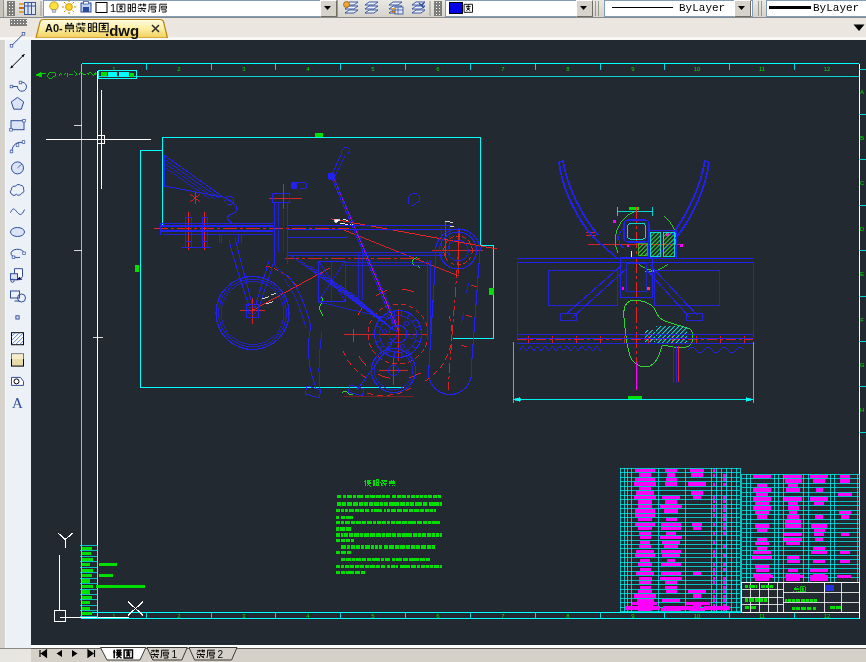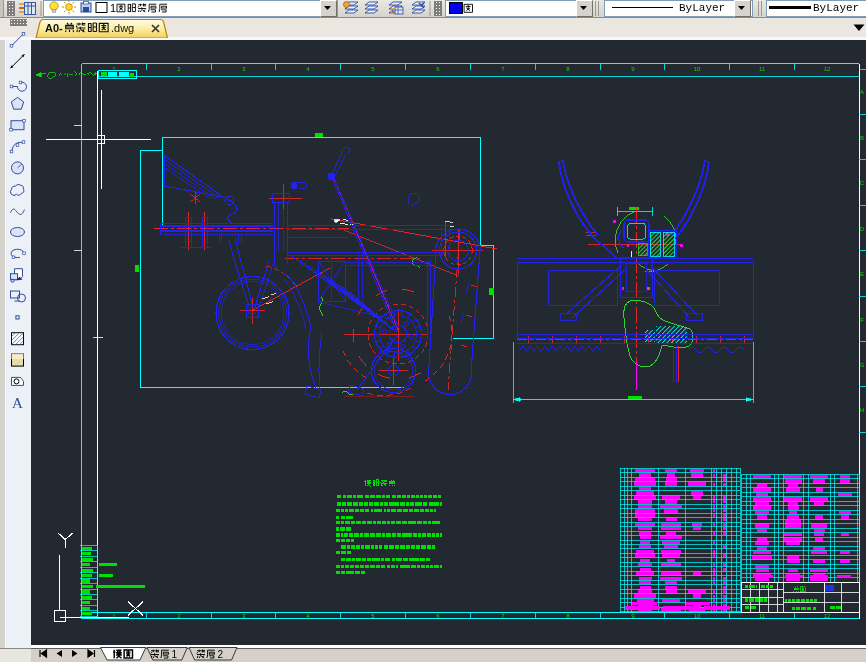--- a/index.html
+++ b/index.html
@@ -128,21 +128,21 @@
       </defs>
       <path d="M6,20 L10,4 Q10.8,1.5 13.5,1.5 L130,1.5 Q133,1.5 133.6,4 L137.5,20 Z" fill="url(#tg)" stroke="#b8860b" stroke-width="1.2"></path>
     </svg>
     <div class="abs" style="left:45px;top:22px;font-size:11px;font-weight:bold;color:#111">A0-</div>
     <svg class="abs" style="left:64px;top:22px" width="50" height="12" xmlns="http://www.w3.org/2000/svg">
       <path d="M3.0,1.0L4.5,2.5 M8.0,1.0L6.5,2.5 M1.7,3.3h7.6v3.4h-7.6Z M1.7,5.0L9.3,5.0 M2.0,8.3L1.5,10.0 M5.5,7.7L5.5,10.0 M9.0,8.3L9.7,10.0" stroke="#111" stroke-width="1.15" fill="none" opacity="1.0"></path>
       <path d="M14.9,0.7L14.9,3.5 M12.4,2.0L17.4,2.0 M13.1,3.5L12.1,5.0 M18.4,0.5L18.4,3.5 M17.9,1.5L21.4,1.5 M17.9,3.0L21.4,3.0 M12.4,6.0L21.4,6.0 M16.4,4.7L16.4,7.5 M13.4,7.5L12.9,10.0 M15.9,8.0L14.9,10.0 M16.9,7.5L20.4,10.0 M20.4,7.5L17.9,9.0" stroke="#111" stroke-width="1.15" fill="none" opacity="1.0"></path>
       <path d="M24.1,1.5L27.5,1.5 M24.5,1.5L24.5,9.5 M27.1,1.5L27.1,9.5 M24.5,5.5L27.1,5.5 M24.1,9.5L27.5,9.5 M29.1,1.0L29.1,9.5 M32.5,1.0L32.5,9.5 M29.1,1.0L32.5,1.0 M29.1,9.5L32.5,9.5 M29.1,5.0L32.5,5.0" stroke="#111" stroke-width="1.15" fill="none" opacity="1.0"></path>
       <path d="M35.3,1.3h8.8v8.4h-8.8Z M37.2,3.5L42.2,3.5 M39.7,2.0L39.7,6.5 M37.7,5.0L41.7,8.0 M41.7,5.0L37.7,8.0" stroke="#111" stroke-width="1.15" fill="none" opacity="1.0"></path>
     </svg>
-    <div class="abs" style="left:111px;top:22px;font-size:11px;font-weight:normal;color:#111">.dwg</div>
+    <div class="abs" style="left:105px;top:22px;font-size:15px;font-weight:bold;color:#111">.dwg</div>
     <svg class="abs" style="left:150px;top:23px" width="12" height="12" xmlns="http://www.w3.org/2000/svg">
       <path d="M2,2 L9,9 M9,2 L2,9" stroke="#333" stroke-width="1.6"></path>
     </svg>
     <svg class="abs" style="left:853px;top:24px" width="13" height="8" xmlns="http://www.w3.org/2000/svg">
       <path d="M0.5,0.5 h11 l-5.5,6.5 z" fill="#000"></path>
     </svg>
     <div class="abs" style="left:0;top:40px;width:31px;height:608px;background:#ecf0f7"></div>
     <div class="abs" style="left:0;top:40px;width:5px;height:608px;background:#d6d3cc"></div>
     <div class="abs" style="left:5px;top:40px;width:1px;height:608px;background:#f6f8fb"></div>
     <div class="abs" style="left:10px;top:19px;width:17px;height:7px;background:#7d7d7b"></div>

